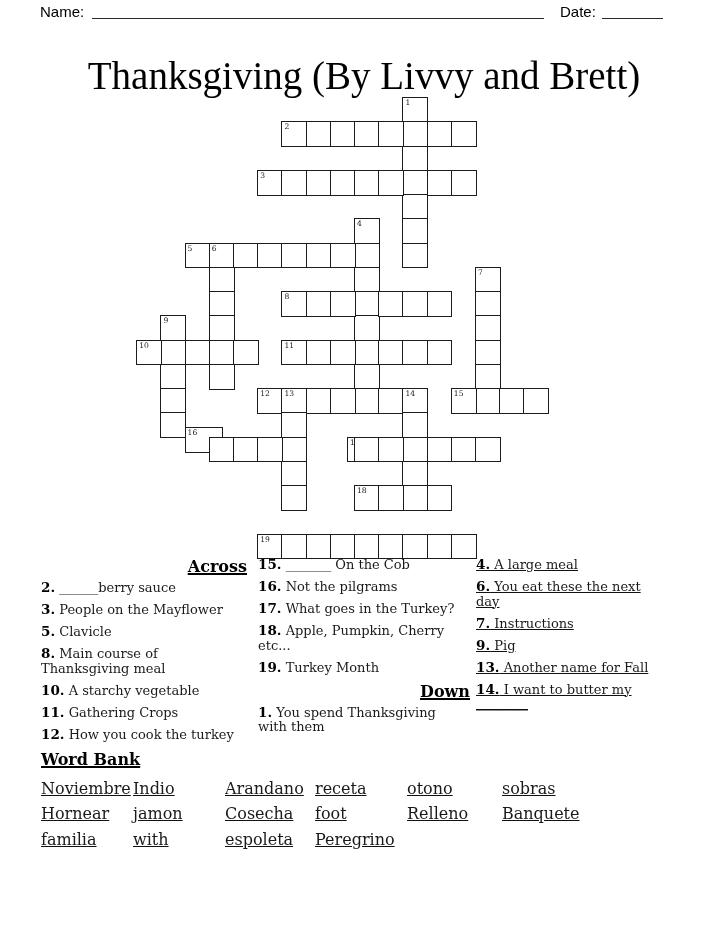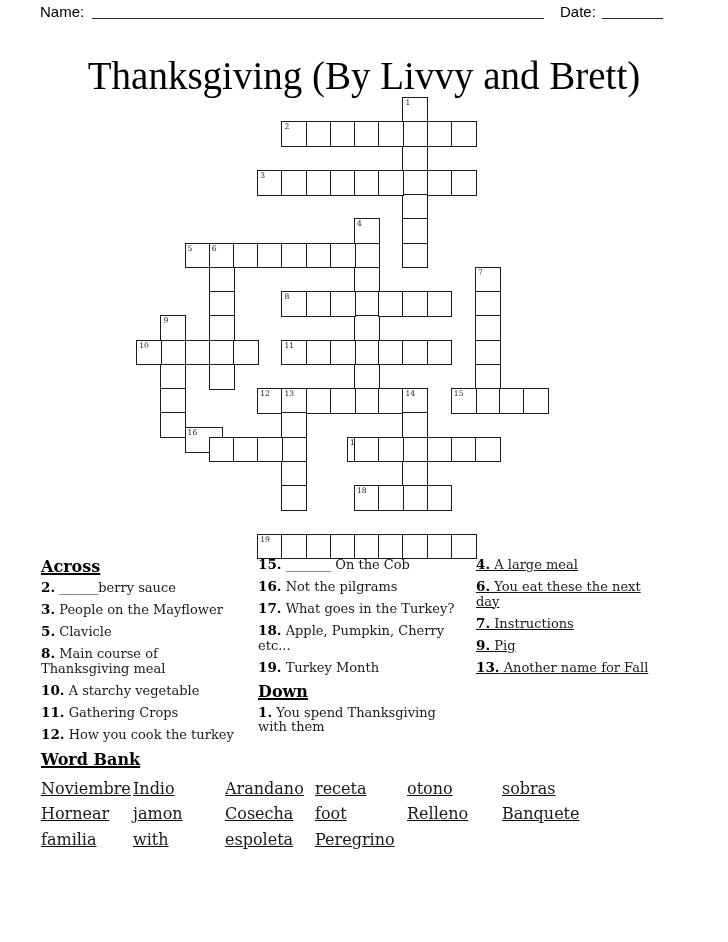--- a/index.html
+++ b/index.html
@@ -45,21 +45,21 @@
   
   .clues{position:absolute;left:0;top:557px;width:728px;}
   .clue-col{position:absolute;top:0;}
   .clue-col:nth-child(1){left:41px;width:206px;}
   .clue-col:nth-child(2){left:258px;width:212px;}
   .clue-col:nth-child(3){left:476px;width:196px;text-decoration:underline;}
   .clue-header{
     font-size:16px;font-weight:bold;
     text-decoration:underline;
     text-decoration-thickness:1.5px;
-    line-height:19px;margin-bottom:4px;color:#000;
+    line-height:19px;margin-bottom:4px;color:#000;text-align:right;
   }
   .clue{font-size:13px;line-height:14.6px;margin-bottom:6.4px;color:#1a1a1a;}
   .clue b{font-size:13.5px;color:#000;}
   .clue-text{white-space:pre-line;}
   
   .wordbank{position:absolute;left:41px;top:750px;width:660px;text-decoration:underline;}
   .wb-header{
     font-size:16px;font-weight:bold;
     text-decoration:underline;text-decoration-thickness:1.5px;
     line-height:20px;margin-bottom:6px;color:#000;
@@ -260,20 +260,22 @@
         <div class="clue"><b>1.</b><span class="clue-text"> You spend Thanksgiving
 with them</span></div>
       </div>
       <div class="clue-col">
         <div class="clue"><b>4.</b><span class="clue-text"> A large meal</span></div>
         <div class="clue"><b>6.</b><span class="clue-text"> You eat these the next
 day</span></div>
         <div class="clue"><b>7.</b><span class="clue-text"> Instructions</span></div>
         <div class="clue"><b>9.</b><span class="clue-text"> Pig</span></div>
         <div class="clue"><b>13.</b><span class="clue-text"> Another name for Fall</span></div>
+        <div class="clue"><b>14.</b><span class="clue-text"> I want to butter my
+________</span></div>
       </div>
     </div>
 
   <div class="wordbank">
     <div class="wb-header">Word Bank</div>
     <div class="wb-cols">
         <div class="wb-col">
           <div class="wb-word">Noviembre</div>
           <div class="wb-word">Hornear</div>
           <div class="wb-word">familia</div>

